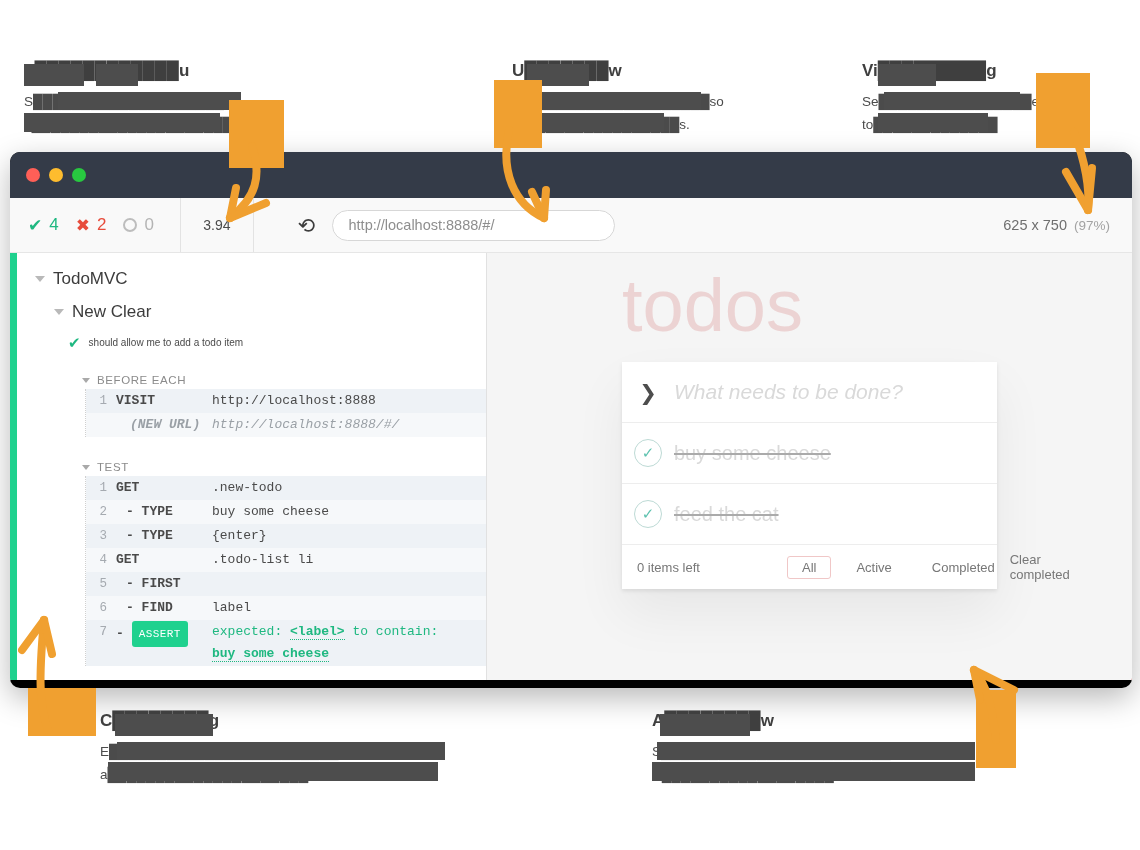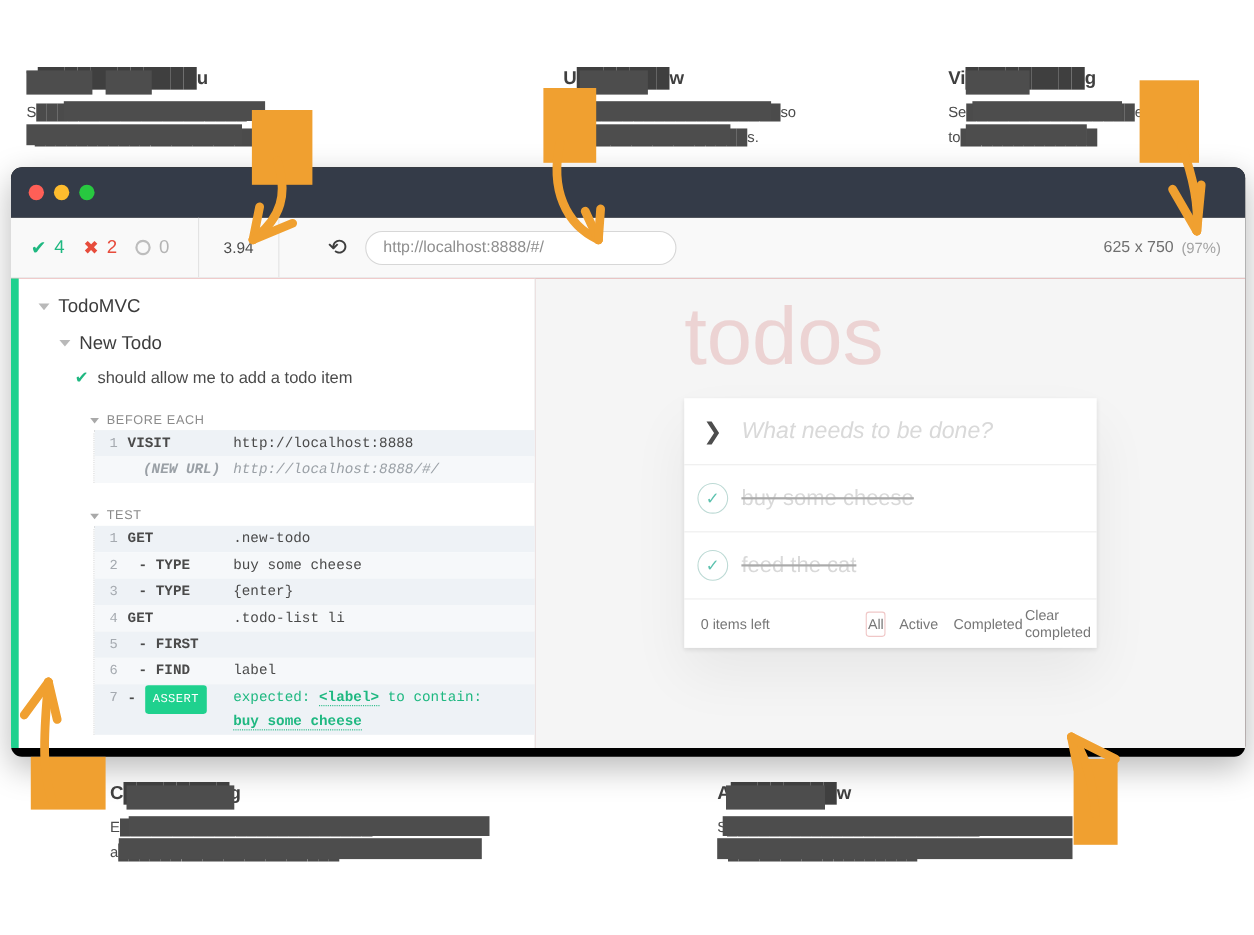--- a/index.html
+++ b/index.html
@@ -107,21 +107,21 @@
   .caret {
     width: 0; height: 0; border-left: 5px solid transparent;
     border-right: 5px solid transparent; border-top: 6px solid #b9b9b9;
     flex: none; cursor: pointer;
   }
   .suite-title { font-size: 17px; color: #3c3c3c; }
   .suite-l1 { margin: 6px 0 0 11px; }
   .suite-l2 { margin: 13px 0 0 30px; }
   .test-l3 { margin: 13px 0 0 44px; }
   .check { color: #1fb881; font-size: 15px; line-height: 1; flex: none; }
-  .test-title { font-size: 15px; color: #4a4a4a; }
+  .test-title { font-size: 10px; color: #4a4a4a; }
 
   
   .cmd-group { margin: 24px 0 0 58px; width: 412px; }
   .group-head { display: flex; align-items: center; gap: 7px; margin-bottom: 3px; }
   .group-head .caret { border-top-color: #a9a9a9; border-left-width:4px; border-right-width:4px; border-top-width:5px;}
   .group-label {
     font-size: 11.5px; letter-spacing: 0.6px; color: #8b8b8b;
     font-family: "Liberation Sans", sans-serif;
   }
   .cmd-list { border-left: 1px dotted #d0d0d0; margin-left: 3px; }
@@ -193,21 +193,21 @@
   .todo-label {
     font-size: 20px; color: #d9d9d9; text-decoration: line-through;
     text-decoration-color: #aaa;
   }
   .todo-footer {
     display: flex; align-items: center; height: 44px;
     padding: 0 15px; font-size: 13px; color: #777777;
   }
   .count { flex: 0 0 150px; }
   .filters { display: flex; gap: 10px; flex: 1; justify-content: center; }
-  .filter { padding: 3px 1px; border: 1px solid transparent; border-radius: 3px; cursor: pointer; }
+  .filter { padding: 3px 14px; border: 1px solid transparent; border-radius: 3px; cursor: pointer; }
   .filter.selected { border-color: #f0c7c7; }
   .clear-completed { cursor: pointer; }
 
   
   .arrow { position: absolute; pointer-events: none; }
 </style>
 </head>
 <body>
 
 <div class="page">
@@ -286,21 +286,21 @@
         <div class="runner-bar"></div>
         <div class="reporter-inner">
 
           <div class="suite-row suite-l1">
             <span class="caret"></span>
             <span class="suite-title">TodoMVC</span>
           </div>
 
           <div class="suite-row suite-l2">
             <span class="caret"></span>
-            <span class="suite-title">New Todo</span>
+            <span class="suite-title">New Clear</span>
           </div>
 
           <div class="test-row test-l3">
             <span class="check">✔</span>
             <span class="test-title">should allow me to add a todo item</span>
           </div>
 
           <div class="cmd-group">
             <div class="group-head">
               <span class="caret"></span>

